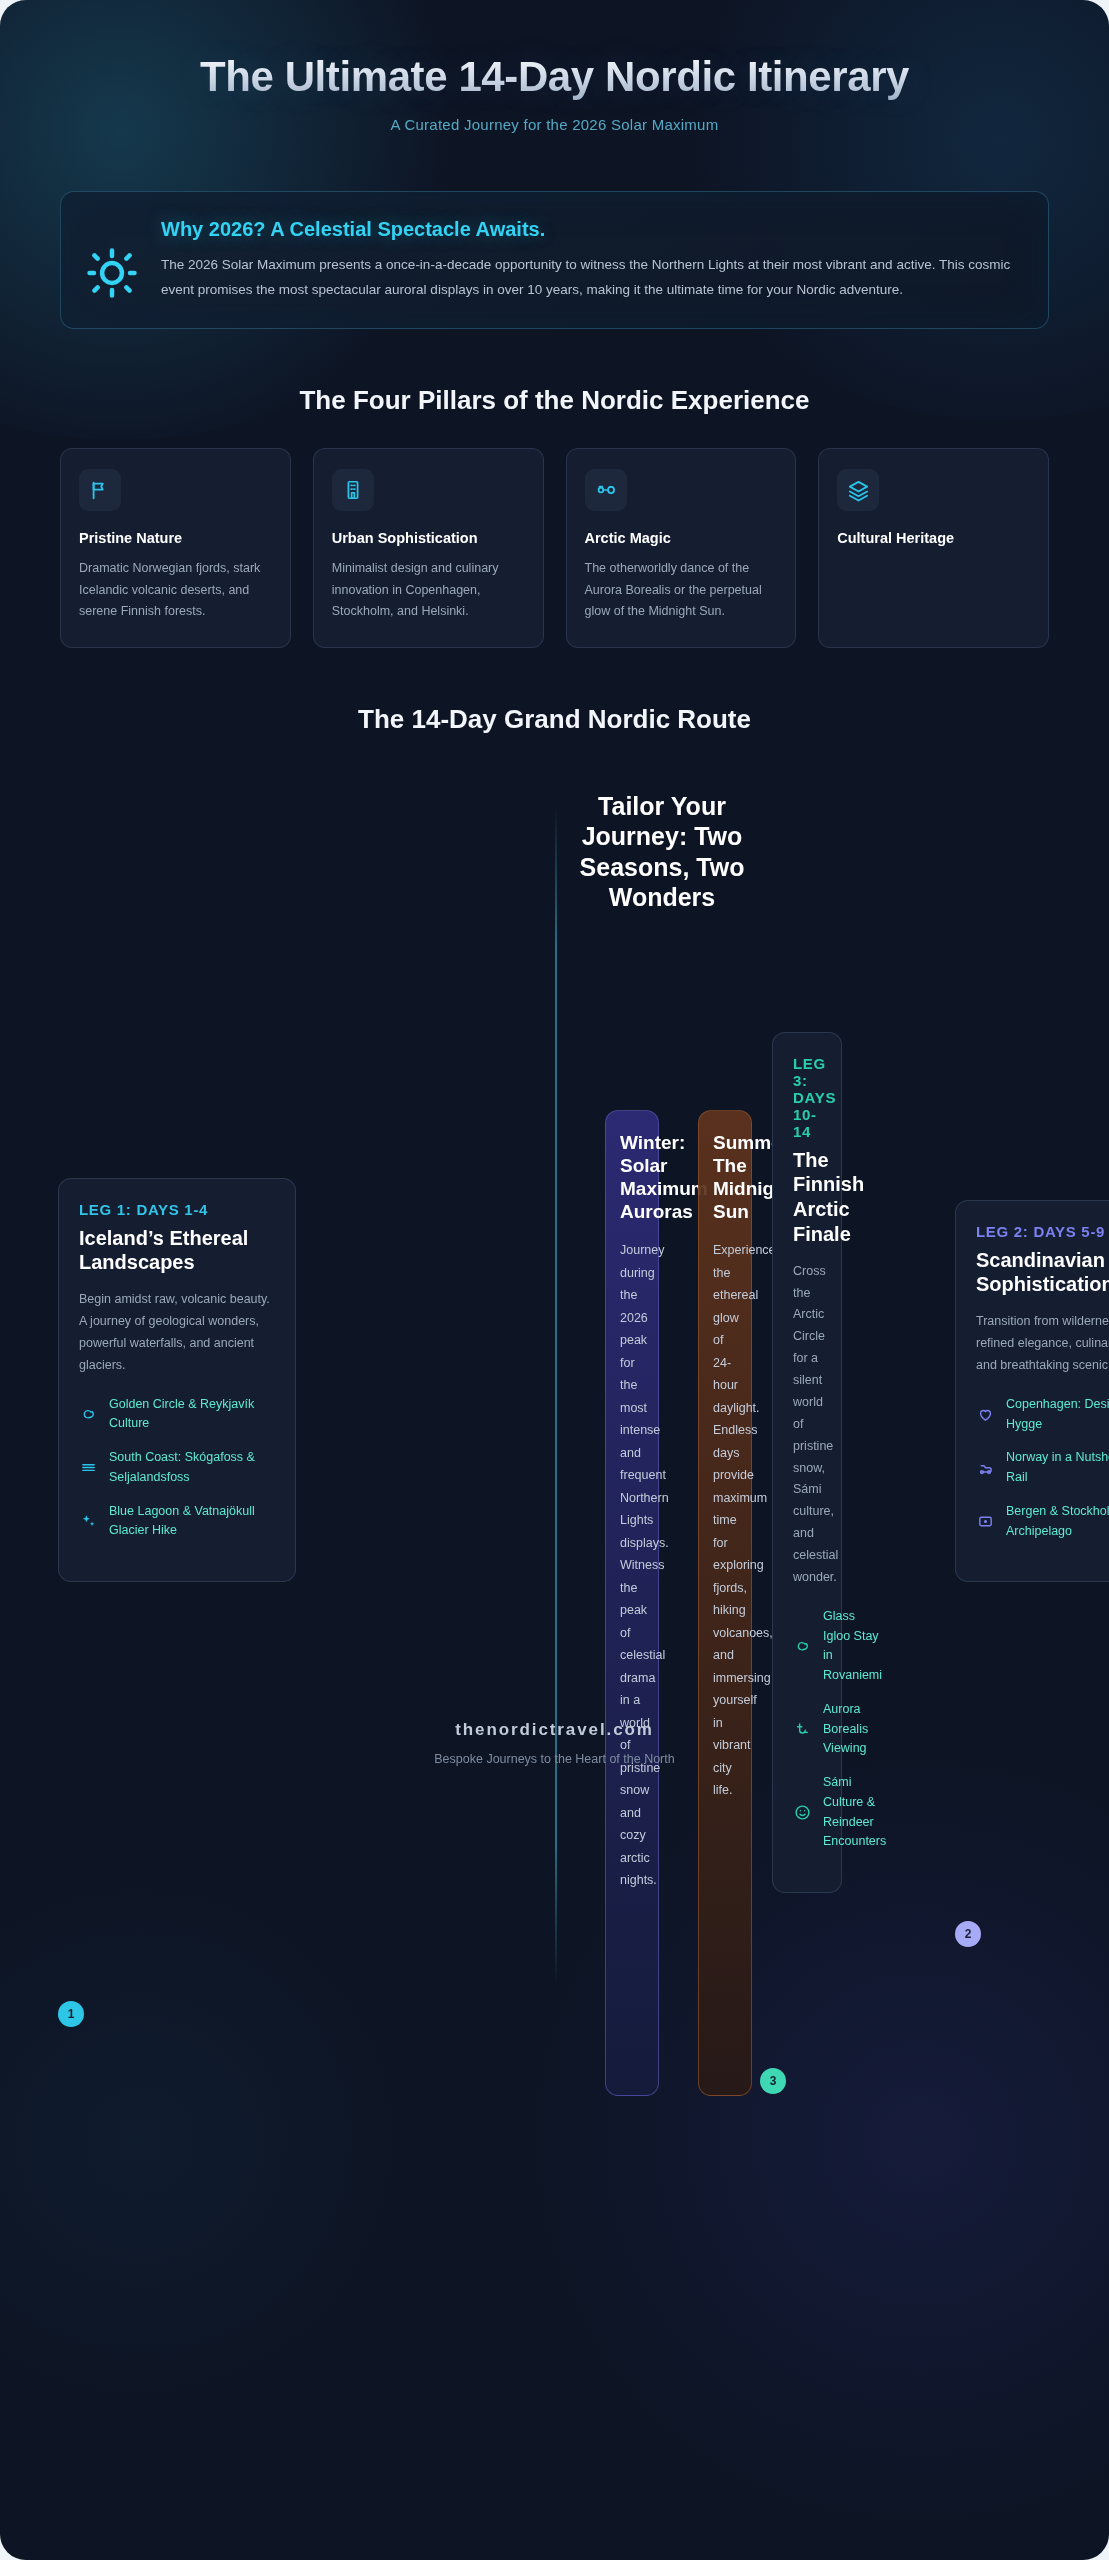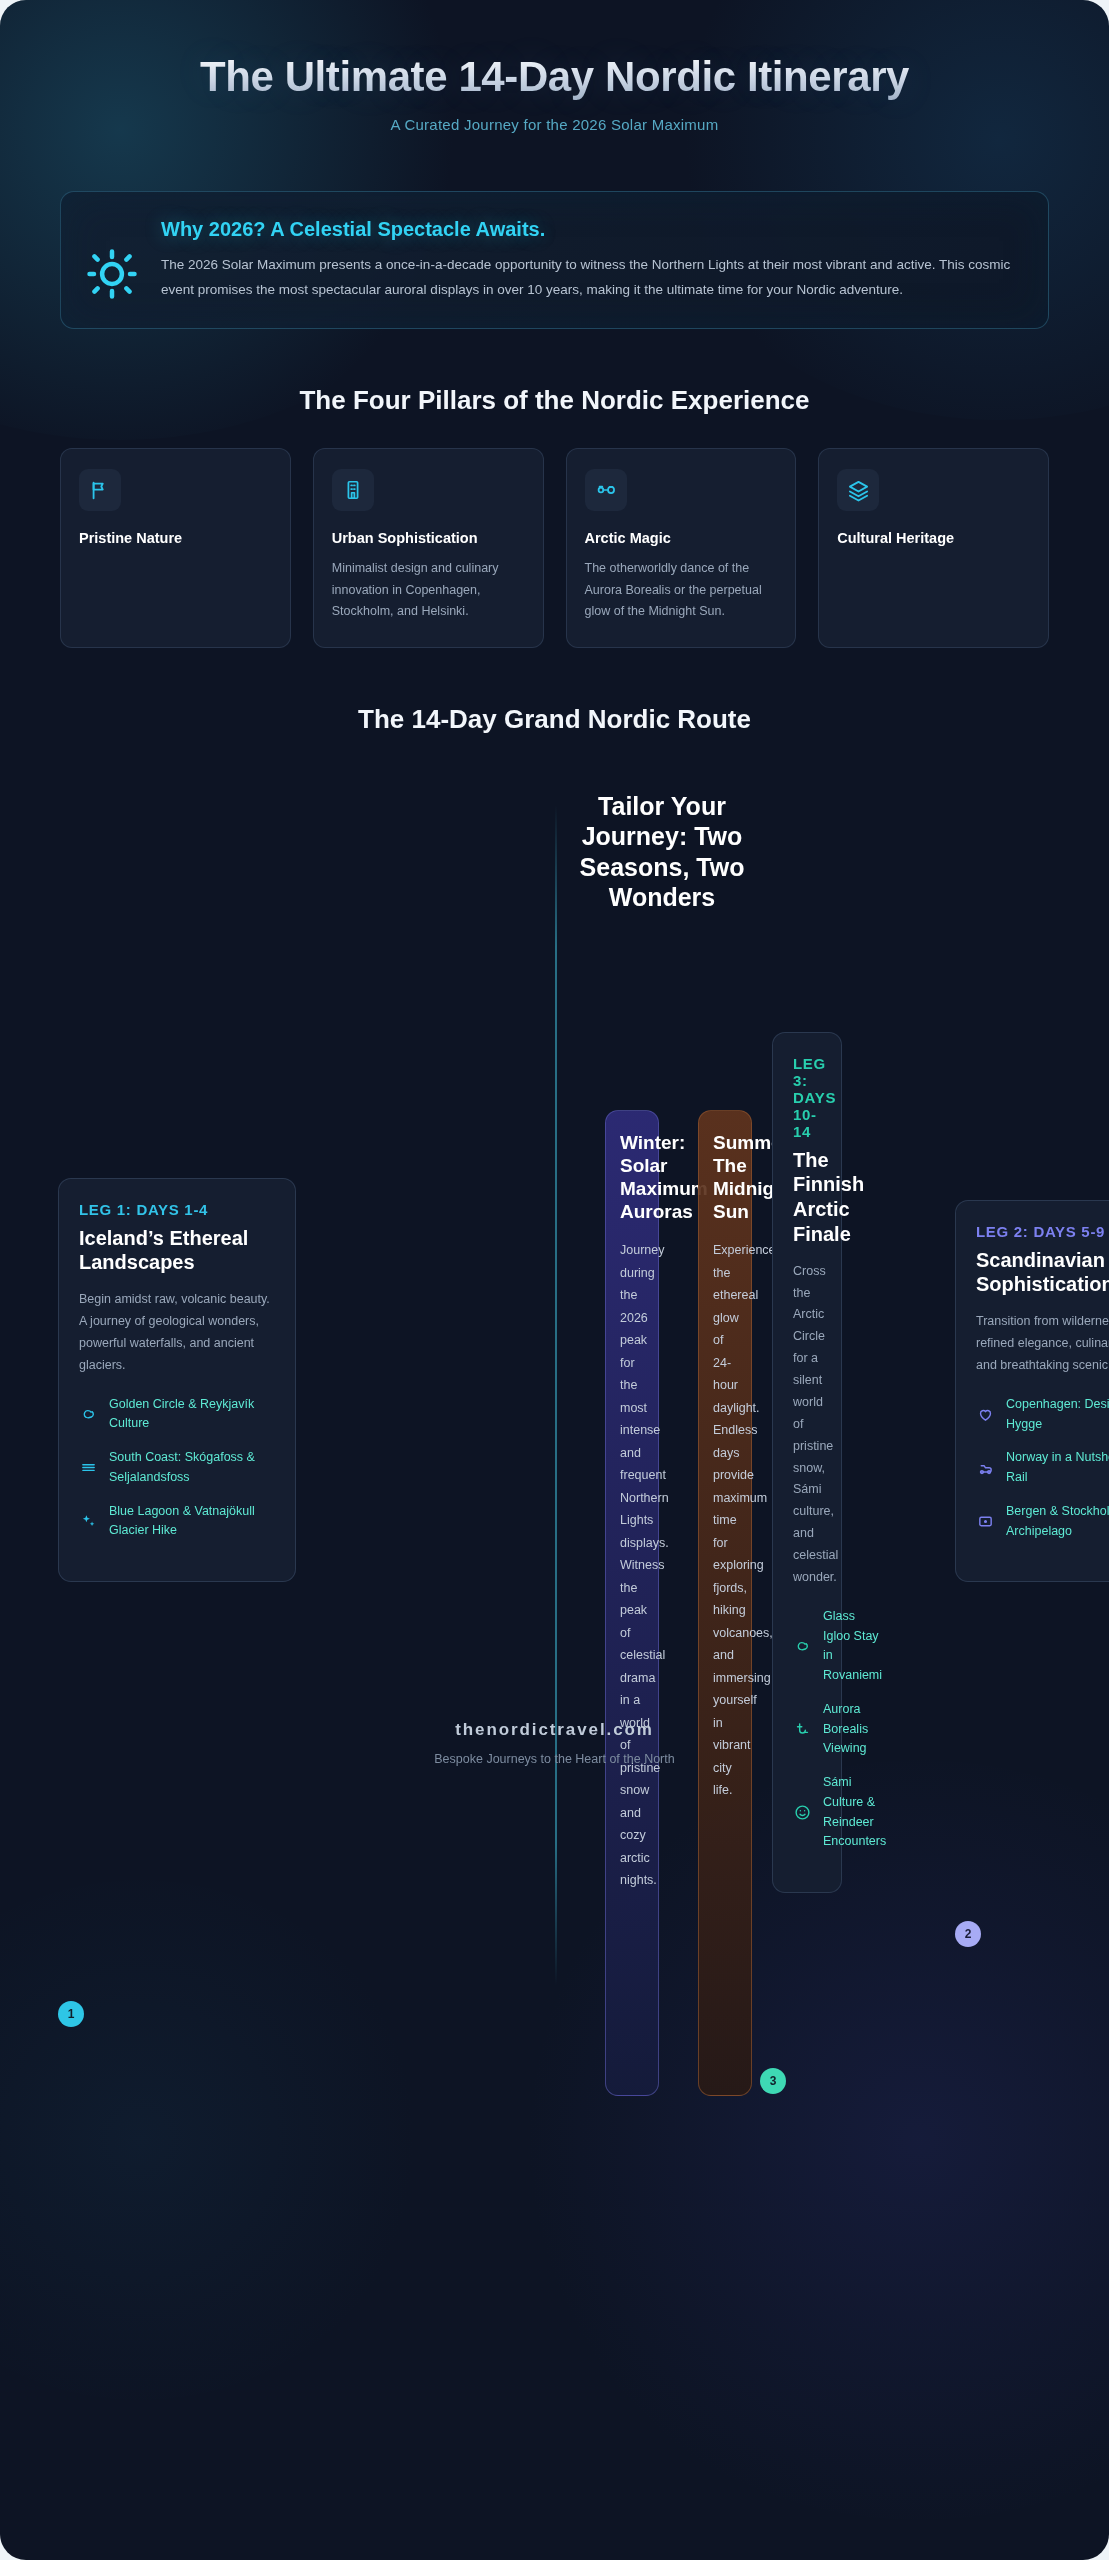--- a/index.html
+++ b/index.html
@@ -63,21 +63,21 @@
   
   .callout {
     position: relative;
     margin: 58px 60px 0;
     border: 1px solid rgba(45,108,136,.55);
     border-radius: 14px;
     background: linear-gradient(135deg, rgba(18,32,50,.92), rgba(14,24,40,.92));
     padding: 26px 26px 26px 24px;
     display: flex;
     gap: 22px;
-    align-items: center;
+    align-items: flex-start;
     box-shadow: 0 0 40px rgba(10,40,62,.35) inset;
   }
   .callout .sun-wrap { flex: 0 0 auto; padding-top: 28px; }
   .callout .body { flex: 1 1 auto; }
   .callout h2 {
     font-size: 20px;
     font-weight: bold;
     color: #32d3f4;
     margin-bottom: 12px;
     text-shadow: 0 0 18px rgba(50,211,244,.35);
@@ -307,20 +307,21 @@
   <div class="pillars">
 
     <div class="pillar">
       <div class="ibox">
         <svg width="22" height="22" viewBox="0 0 24 24" fill="none" stroke="#2bc4ea" stroke-width="2" stroke-linecap="round" stroke-linejoin="round">
           <path d="M5 21V4"></path>
             <path d="M5 5h10l-1.6 3.2L15 11.5H5z"></path>
         </svg>
       </div>
       <h3>Pristine Nature</h3>
+      <p>Dramatic Norwegian fjords, stark Icelandic volcanic deserts, and serene Finnish forests.</p>
     </div>
 
     <div class="pillar">
       <div class="ibox">
         <svg width="22" height="22" viewBox="0 0 24 24" fill="none" stroke="#2bc4ea" stroke-width="1.9" stroke-linecap="round" stroke-linejoin="round">
           <rect x="7" y="3" width="10" height="18" rx="1"></rect>
           <path d="M10 7h1M13 7h1M10 11h1M13 11h1"></path>
             <rect x="10.5" y="15" width="3" height="6"></rect>
         </svg>
       </div>

